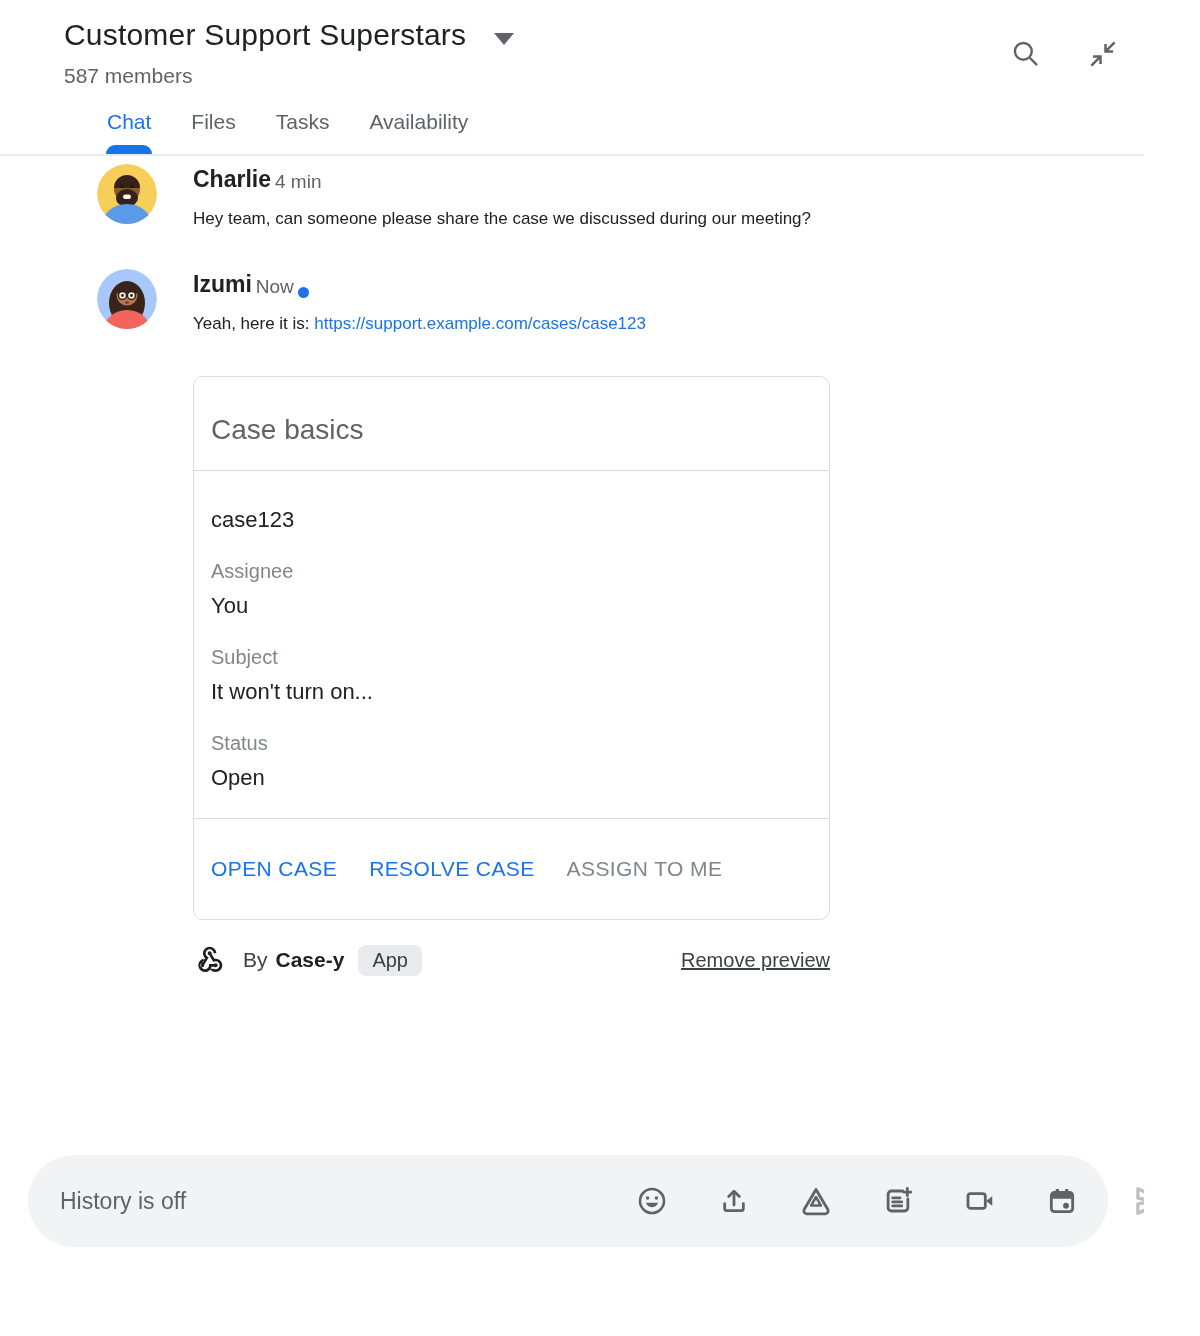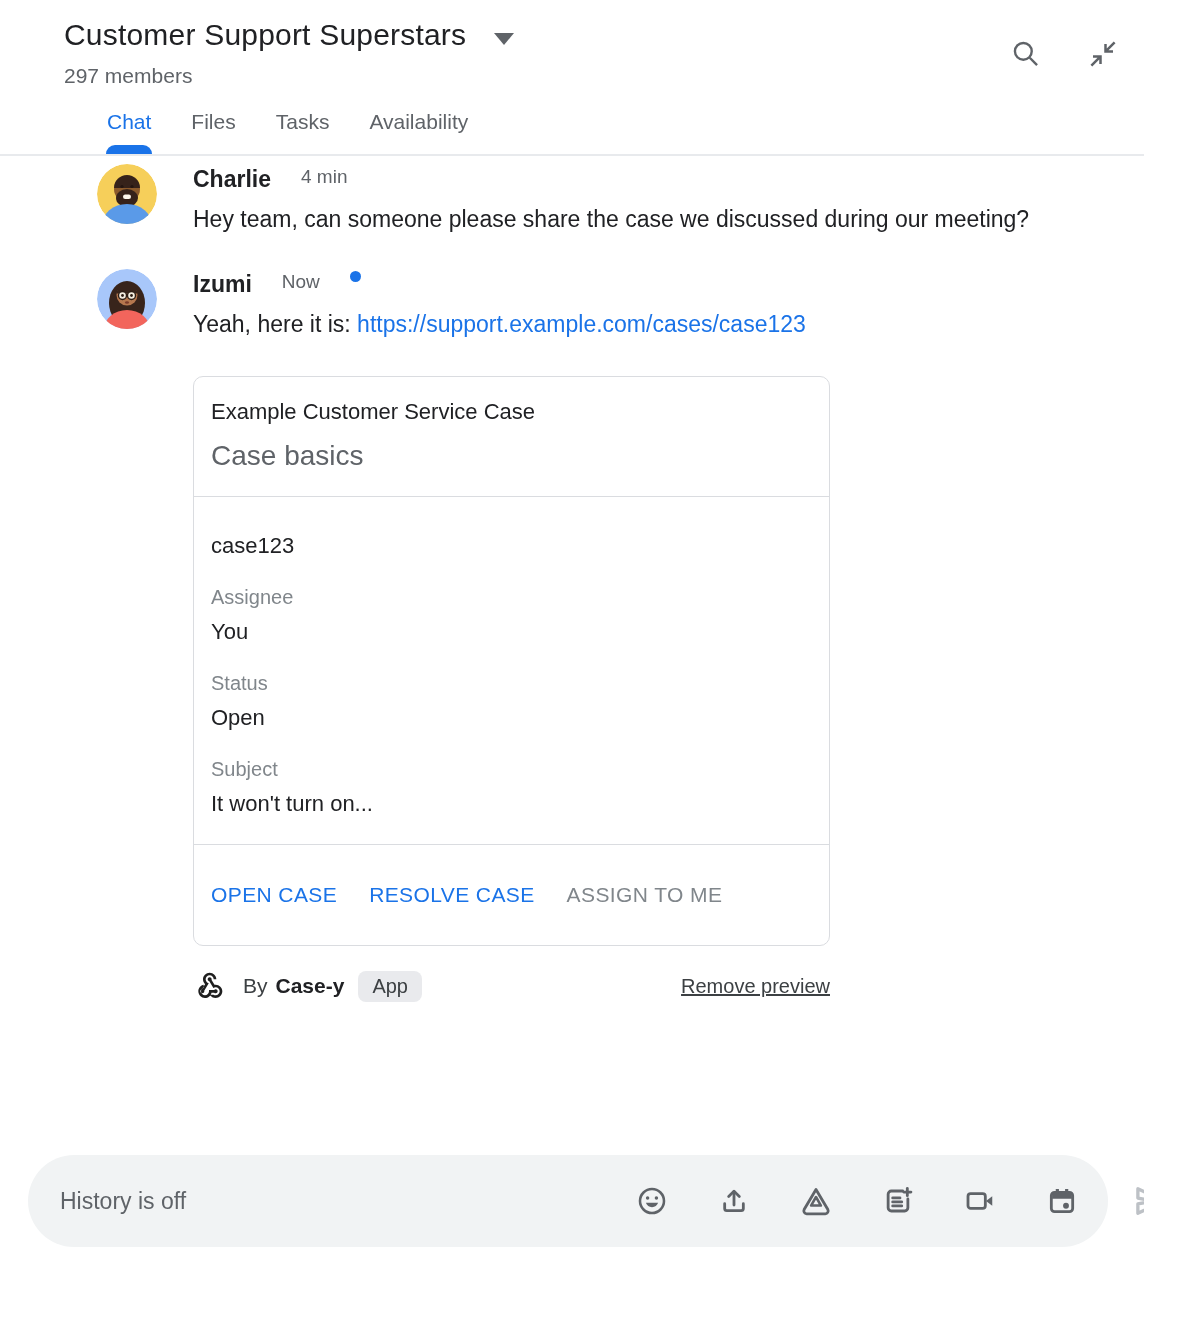--- a/index.html
+++ b/index.html
@@ -24,25 +24,25 @@
   .tab.active::after { content:""; position:absolute; left:-1px; right:-1px; bottom:0; height:9px;
                        background:#1a73e8; border-radius:9px 9px 0 0; }
 
   
   .chat { padding:8px 0 0 97px; }
   .message { display:flex; }
   .message + .message { margin-top:30px; }
   .avatar { width:60px; height:60px; border-radius:50%; overflow:hidden; flex:none; margin-right:36px; cursor:pointer; }
   .avatar svg { display:block; width:60px; height:60px; }
   .msg-body { flex:1; min-width:0; }
-  .msg-head { display:flex; align-items:flex-start; gap:30px; padding-top:2px; }
+  .msg-head { display:flex; align-items:flex-end; gap:4px; padding-top:2px; }
   .sender { font-size:23px; font-weight:700; color:#202124; }
   .time { font-size:19px; color:#5f6368; }
   .presence-dot { width:11px; height:11px; border-radius:50%; background:#1a73e8; }
-  .msg-text { font-size:23px; line-height:40px; color:#202124; max-width:890px; margin-top:6px; }
+  .msg-text { font-size:17px; line-height:40px; color:#202124; max-width:890px; margin-top:6px; }
   .msg-link { color:#1a73e8; text-decoration:none; cursor:pointer; }
 
   
   .card { width:637px; border:1px solid #dadce0; border-radius:10px; margin-top:32px; background:#fff; }
   .card-header { padding:22px 17px 24px; }
   .card-title { font-size:22px; color:#202124; }
   .card-subtitle { font-size:28px; color:#5f6368; margin-top:15px; }
   .card-divider { border-top:1px solid #dadce0; }
   .card-fields { padding:26px 17px 0; }
   .field { margin-bottom:27px; }
@@ -75,21 +75,21 @@
 </head>
 <body>
 
 <div class="app">
 
   <div class="header">
     <div class="title-row">
       <div class="room-title">Customer Support Superstars</div>
       <div class="caret"></div>
     </div>
-    <div class="members">297 members</div>
+    <div class="members">587 members</div>
     <div class="header-actions">
       <button class="icon-btn">
         <svg width="32" height="32" viewBox="0 0 24 24" fill="none" stroke="#5f6368" stroke-width="1.8">
           <circle cx="10" cy="10" r="6.3"></circle>
             <line x1="14.8" y1="14.8" x2="20.3" y2="20.3"></line>
         </svg>
       </button>
       <button class="icon-btn">
         <svg width="30" height="30" viewBox="0 0 24 24" fill="#5f6368">
           <path d="M22 3.41 16.41 9H20v2h-7V4h2v3.59L20.59 2 22 3.41zM3.41 22 9 16.41V20h2v-7H4v2h3.59L2 20.59 3.41 22z"></path>
@@ -148,39 +148,38 @@
       <div class="msg-body">
         <div class="msg-head">
           <span class="sender">Izumi</span>
           <span class="time">Now</span>
           <span class="presence-dot"></span>
         </div>
         <div class="msg-text"><span>Yeah, here it is: </span><a class="msg-link">https://support.example.com/cases/case123</a></div>
 
         <div class="card">
           <div class="card-header">
-            <div class="card-title">Example Customer Service Case</div>
             <div class="card-subtitle">Case basics</div>
           </div>
           <div class="card-divider"></div>
           <div class="card-fields">
             <div class="field">
               <div class="field-value">case123</div>
             </div>
             <div class="field">
               <div class="field-label">Assignee</div>
               <div class="field-value">You</div>
             </div>
             <div class="field">
+              <div class="field-label">Subject</div>
+              <div class="field-value">It won't turn on...</div>
+            </div>
+            <div class="field">
               <div class="field-label">Status</div>
               <div class="field-value">Open</div>
-            </div>
-            <div class="field">
-              <div class="field-label">Subject</div>
-              <div class="field-value">It won't turn on...</div>
             </div>
           </div>
           <div class="card-divider"></div>
           <div class="card-actions">
             <button class="card-btn">OPEN CASE</button>
             <button class="card-btn">RESOLVE CASE</button>
             <button class="card-btn disabled">ASSIGN TO ME</button>
           </div>
         </div>
 

